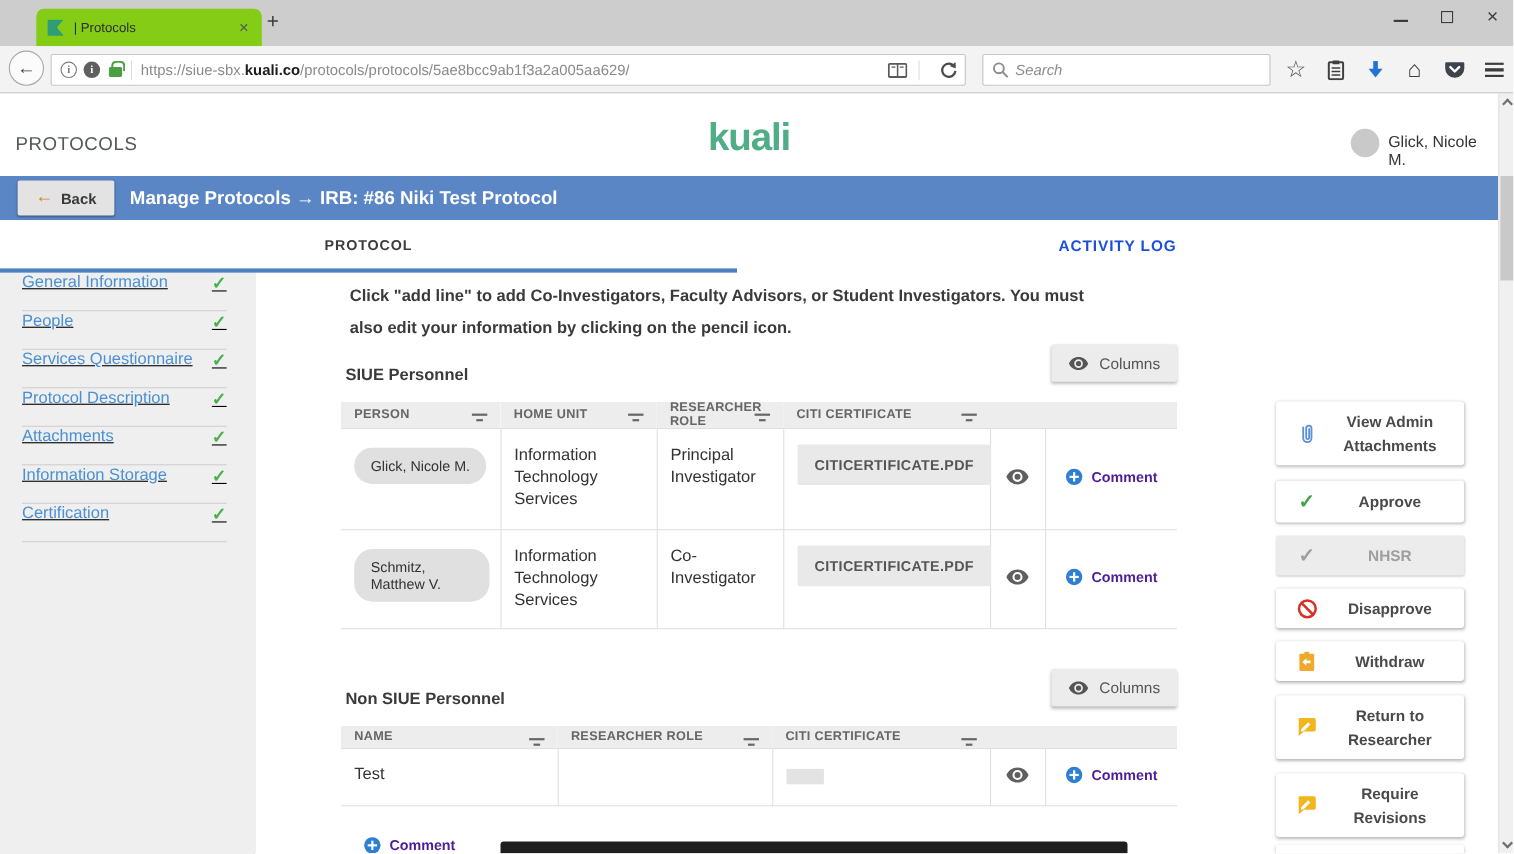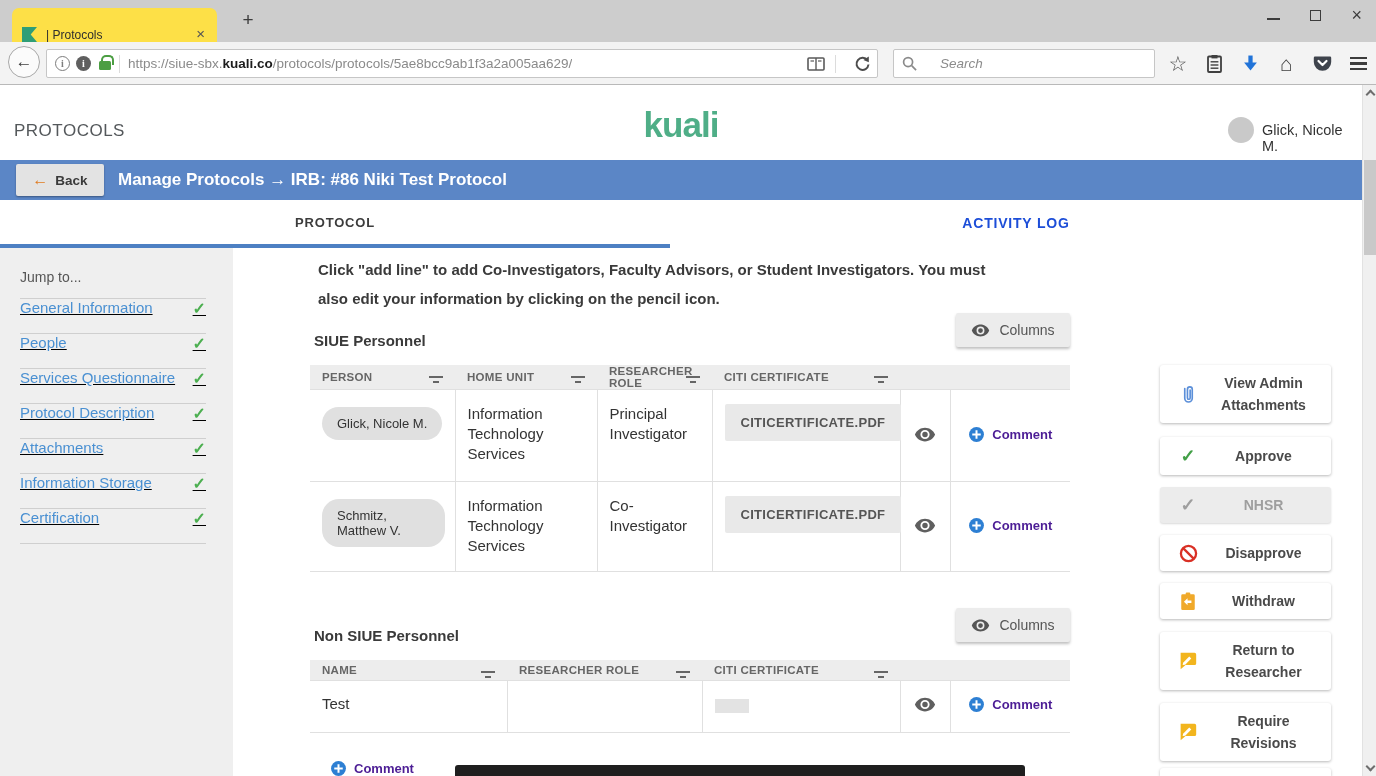--- a/index.html
+++ b/index.html
@@ -1,22 +1,22 @@
 <!DOCTYPE html>
 <html><head>
 <meta charset="utf-8">
 <style>
   * { box-sizing: border-box; margin: 0; padding: 0; }
   body { font-family: "Liberation Sans", sans-serif; background:#fff; }
   #screen { position:relative; width:1376px; height:776px; overflow:hidden; background:#fff; }
 
   
   .titlebar { position:absolute; left:0; top:0; width:1376px; height:42px; background:#cdcdcd; }
-  .tab { position:absolute; left:12px; top:8px; width:205px; height:34px; background:#fde047;
-         border-radius:7px 7px 0 0; display:flex; align-items:flex-end; padding:0 8px 0 10px; }
+  .tab { position:absolute; left:33px; top:8px; width:205px; height:34px; background:#84cc16;
+         border-radius:7px 7px 0 0; display:flex; align-items:center; padding:0 8px 0 10px; }
   .favicon { width:15px; height:15px; background:#2f9e77; flex:0 0 auto;
              clip-path: polygon(0 0, 100% 0, 58% 50%, 100% 100%, 0 100%); }
   .tab-title { font-size:12px; color:#2e2e2e; margin-left:9px; flex:1 1 auto; white-space:nowrap; overflow:hidden; }
   .tab-close { font-size:15px; color:#555; padding:0 4px; cursor:default; }
   .newtab { position:absolute; left:236px; top:9px; font-size:19px; color:#3c3c3c; width:24px; text-align:center; }
   .wincontrols { position:absolute; right:8px; top:0; height:30px; display:flex; align-items:center; gap:30px; padding-right:6px; }
   .win-min { width:13px; height:2px; background:#3c3c3c; margin-top:8px; }
   .win-max { width:11px; height:11px; border:1.6px solid #3c3c3c; }
   .win-close { font-size:18px; color:#3c3c3c; line-height:1; }
 
@@ -33,21 +33,21 @@
                  font-size:10px; font-weight:bold; display:flex; align-items:center; justify-content:center; margin-right:7px; font-family:"Liberation Serif",serif; }
   .lock { position:relative; width:12px; height:9px; background:#4c9e43; border-radius:1.5px; margin:4px 8px 0 1px; }
   .lock::before { content:""; position:absolute; left:1.5px; top:-6px; width:9px; height:8px;
                   border:2px solid #4c9e43; border-bottom:none; border-radius:5px 5px 0 0; }
   .url-sep { width:1px; height:18px; background:#dcdcdc; margin-right:8px; }
   .url-text { font-size:13.5px; color:#8a8a8a; white-space:nowrap; overflow:hidden; }
   .url-text .domain { color:#1c1c1c; font-weight:bold; }
   .urlbar-right { margin-left:auto; display:flex; align-items:center; gap:10px; }
   .search-field { position:absolute; left:893px; top:7px; width:262px; height:29px; background:#fff;
                   border:1px solid #c6c6c6; border-radius:2px; display:flex; align-items:center; padding:0 8px; }
-  .search-field input { border:none; outline:none; flex:1; font-size:13.5px; margin-left:23px; background:transparent;
+  .search-field input { border:none; outline:none; flex:1; font-size:13.5px; margin-left:6px; background:transparent;
                         font-family:"Liberation Sans",sans-serif; }
   .search-field input::placeholder { font-style:italic; color:#8b8b8b; }
   .tb-icons { position:absolute; top:0; left:1160px; height:43px; display:flex; align-items:center; }
   .tb-ic { width:36px; display:flex; align-items:center; justify-content:center; }
   .glyph-star { font-size:21px; color:#4c4c4c; }
   .glyph-home { font-size:21px; color:#404040; }
   .hamburger { width:17px; height:13px; border-top:2.4px solid #3c3c3c; border-bottom:2.4px solid #3c3c3c; position:relative; }
   .hamburger::after { content:""; position:absolute; left:0; top:3.2px; width:100%; height:2.4px; background:#3c3c3c; }
 
   
@@ -227,21 +227,20 @@
       <div class="bar-title">Manage Protocols → IRB: #86 Niki Test Protocol</div>
     </div>
 
     <div class="tabrow">
       <div class="tab-protocol">PROTOCOL</div>
       <div class="tab-activity">ACTIVITY LOG</div>
       <div class="tab-underline"></div>
     </div>
 
     <div class="sidebar">
-      <div class="jump-label">Jump to...</div>
       <div class="side-item">
         <span class="lbl">General Information</span>
         <span class="chk">✓</span>
       </div>
       <div class="side-item">
         <span class="lbl">People</span>
         <span class="chk">✓</span>
       </div>
       <div class="side-item">
         <span class="lbl">Services Questionnaire</span>

